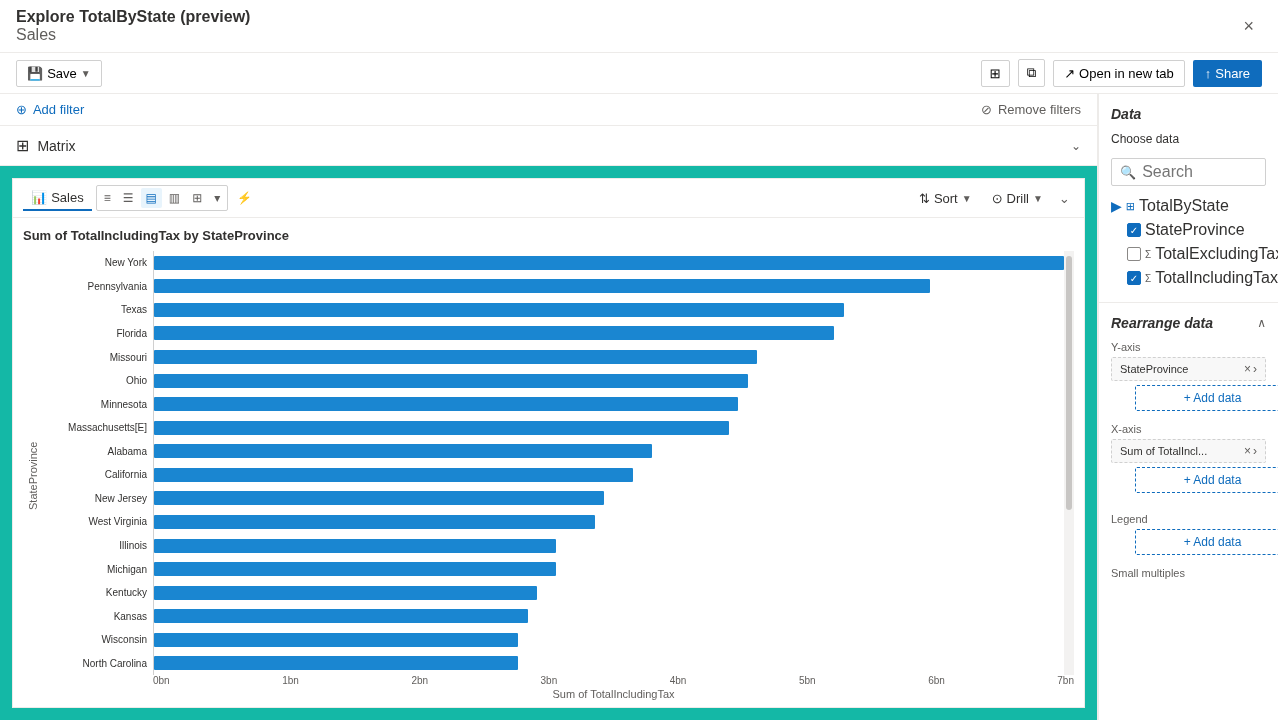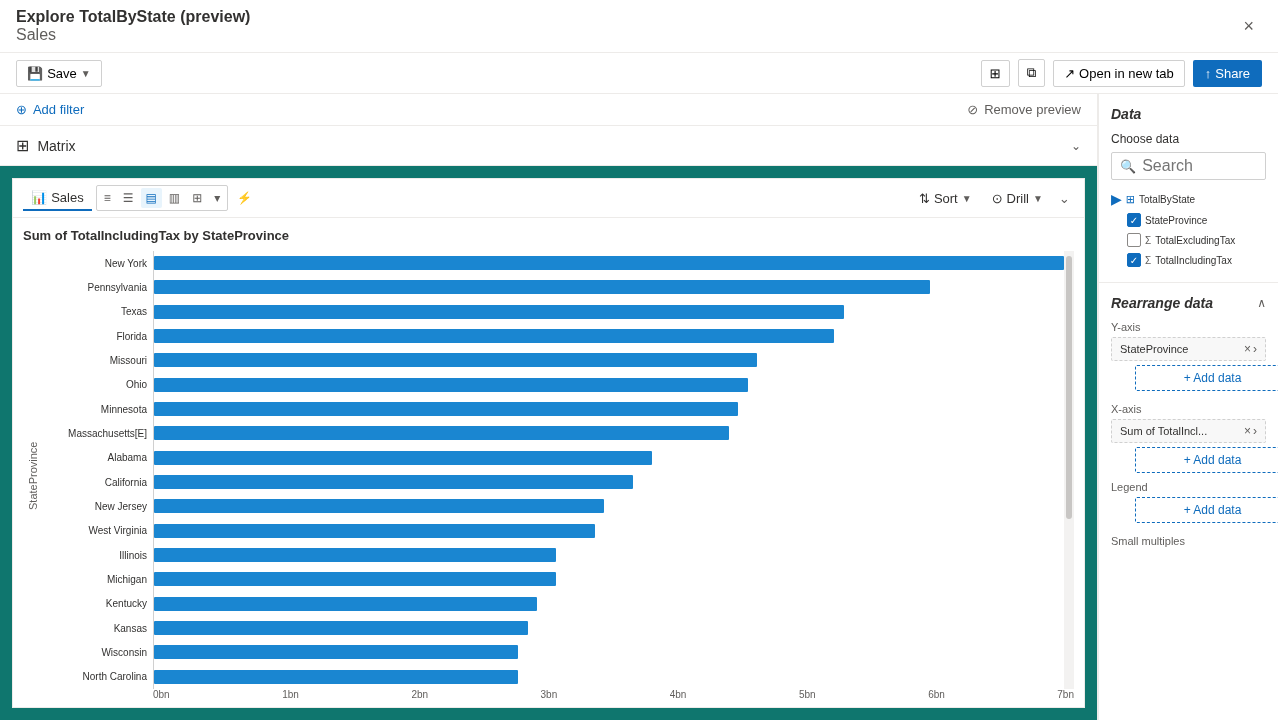--- a/index.html
+++ b/index.html
@@ -1,18 +1,18 @@
 <!DOCTYPE html>
 <html><head>
   <meta charset="utf-8">
   <style>
     * { box-sizing: border-box; margin: 0; padding: 0; }
     body { font-family: 'Segoe UI', Arial, sans-serif; font-size: 13px; background: #f3f2f1; color: #323130; width: 1278px; height: 720px; overflow: hidden; }
 
-    .app-container { display: flex; flex-direction: column; height: 720px; background: #0f766e; }
+    .app-container { display: flex; flex-direction: column; height: 720px; background: #14b8a6; }
 
     
     .header { display: flex; align-items: center; justify-content: space-between; padding: 8px 16px; border-bottom: 1px solid #edebe9; background: #fff; }
     .header-left { display: flex; flex-direction: column; }
     .header-title { font-size: 16px; font-weight: 600; color: #323130; }
     .header-subtitle { font-size: 16px; color: #605e5c; }
     .header-right { display: flex; align-items: center; gap: 8px; }
     .close-btn { background: none; border: none; cursor: pointer; font-size: 18px; color: #605e5c; padding: 4px 8px; }
 
     
@@ -69,37 +69,37 @@
     .scrollbar-thumb { width: 6px; margin: 0 2px; height: 60%; background: #c8c6c4; border-radius: 3px; margin-top: 5px; }
 
     
     .right-panel { width: 180px; display: flex; flex-direction: column; background: #fff; border-left: 1px solid #edebe9; overflow-y: auto; }
     .data-section { padding: 12px; border-bottom: 1px solid #edebe9; }
     .section-header { display: flex; align-items: center; justify-content: space-between; margin-bottom: 10px; }
     .section-title { font-size: 14px; font-weight: 600; color: #323130; font-style: italic; }
     .search-box { display: flex; align-items: center; border: 1px solid #d0d0d0; border-radius: 2px; padding: 4px 8px; gap: 6px; margin-bottom: 8px; }
     .search-box input { border: none; outline: none; font-size: 16px; width: 100%; color: #323130; }
     .tree-item { display: flex; align-items: center; gap: 4px; padding: 3px 0; }
-    .tree-item-label { font-size: 10px; }
+    .tree-item-label { font-size: 16px; }
     .tree-child { display: flex; align-items: center; gap: 4px; padding: 3px 0 3px 16px; }
     .checkbox { width: 14px; height: 14px; border: 1px solid #8a8886; border-radius: 2px; display: flex; align-items: center; justify-content: center; background: #fff; flex-shrink: 0; }
     .checkbox.checked { background: #0f6cbd; border-color: #0f6cbd; }
     .checkbox.checked::after { content: '✓'; color: #fff; font-size: 10px; }
     .sigma-icon { font-size: 10px; color: #605e5c; }
     .table-icon { font-size: 11px; color: #0f6cbd; }
 
     
     .rearrange-section { padding: 12px; }
     .axis-label { font-size: 11px; color: #605e5c; margin-bottom: 4px; margin-top: 8px; }
     .axis-chip { display: flex; align-items: center; justify-content: space-between; border: 1px dashed #d0d0d0; border-radius: 2px; padding: 4px 8px; margin-bottom: 4px; font-size: 11px; background: #f8f8f8; }
     .chip-actions { display: flex; align-items: center; gap: 2px; }
     .chip-x-btn { cursor: pointer; color: #605e5c; font-size: 12px; }
     .chip-arrow-btn { cursor: pointer; color: #605e5c; font-size: 12px; }
     .add-data-btn { width: 100%; border: 1px dashed #0f6cbd; background: none; color: #0f6cbd; padding: 5px; cursor: pointer; border-radius: 2px; font-size: 12px; margin-bottom: 4px; margin-left: 24px; }
-    .legend-label { font-size: 11px; color: #605e5c; margin-top: 4px; margin-bottom: 4px; }
+    .legend-label { font-size: 11px; color: #605e5c; margin-top: 16px; margin-bottom: 4px; }
     .small-multiples-label { font-size: 11px; color: #605e5c; margin-top: 8px; }
 
     .chevron-icon { font-size: 12px; color: #605e5c; }
     .expand-icon { font-size: 14px; color: #0f6cbd; }
     .dropdown-arrow { font-size: 10px; color: #605e5c; }
   </style>
 </head>
 <body>
 
 <div class="app-container">
@@ -137,21 +137,21 @@
 
     <div class="left-panel">
 
       <div class="filter-bar">
         <button class="add-filter-btn">
           <span>⊕</span>
           <span>Add filter</span>
         </button>
         <button class="remove-filters-btn">
           <span>⊘</span>
-          <span>Remove preview</span>
+          <span>Remove filters</span>
         </button>
       </div>
 
       <div class="matrix-section">
         <div class="matrix-header">
           <div class="matrix-title">
             <span style="font-size:16px;">⊞</span>
             <span>Matrix</span>
           </div>
           <span class="chevron-icon">⌄</span>
@@ -278,34 +278,35 @@
                 <div class="x-labels" id="x-labels">
                     <span>0bn</span>
                     <span>1bn</span>
                     <span>2bn</span>
                     <span>3bn</span>
                     <span>4bn</span>
                     <span>5bn</span>
                     <span>6bn</span>
                     <span>7bn</span>
                   </div>
+                <div class="x-axis-title">Sum of TotalIncludingTax</div>
               </div>
             </div>
           </div>
         </div>
       </div>
     </div>
 
     <div class="right-panel">
 
       <div class="data-section">
         <div class="section-header">
           <span class="section-title">Data</span>
         </div>
-        <div style="font-size:12px;font-weight:500;margin-bottom:6px;">Choose data</div>
+        <div style="font-size:12px;font-weight:500;margin-bottom:12px;">Choose data</div>
         <div class="search-box">
           <span>🔍</span>
           <input type="text" placeholder="Search" style="">
         </div>
 
         <div class="tree-item">
           <span class="expand-icon">▶</span>
           <span class="table-icon">⊞</span>
           <span class="tree-item-label">TotalByState</span>
         </div>

